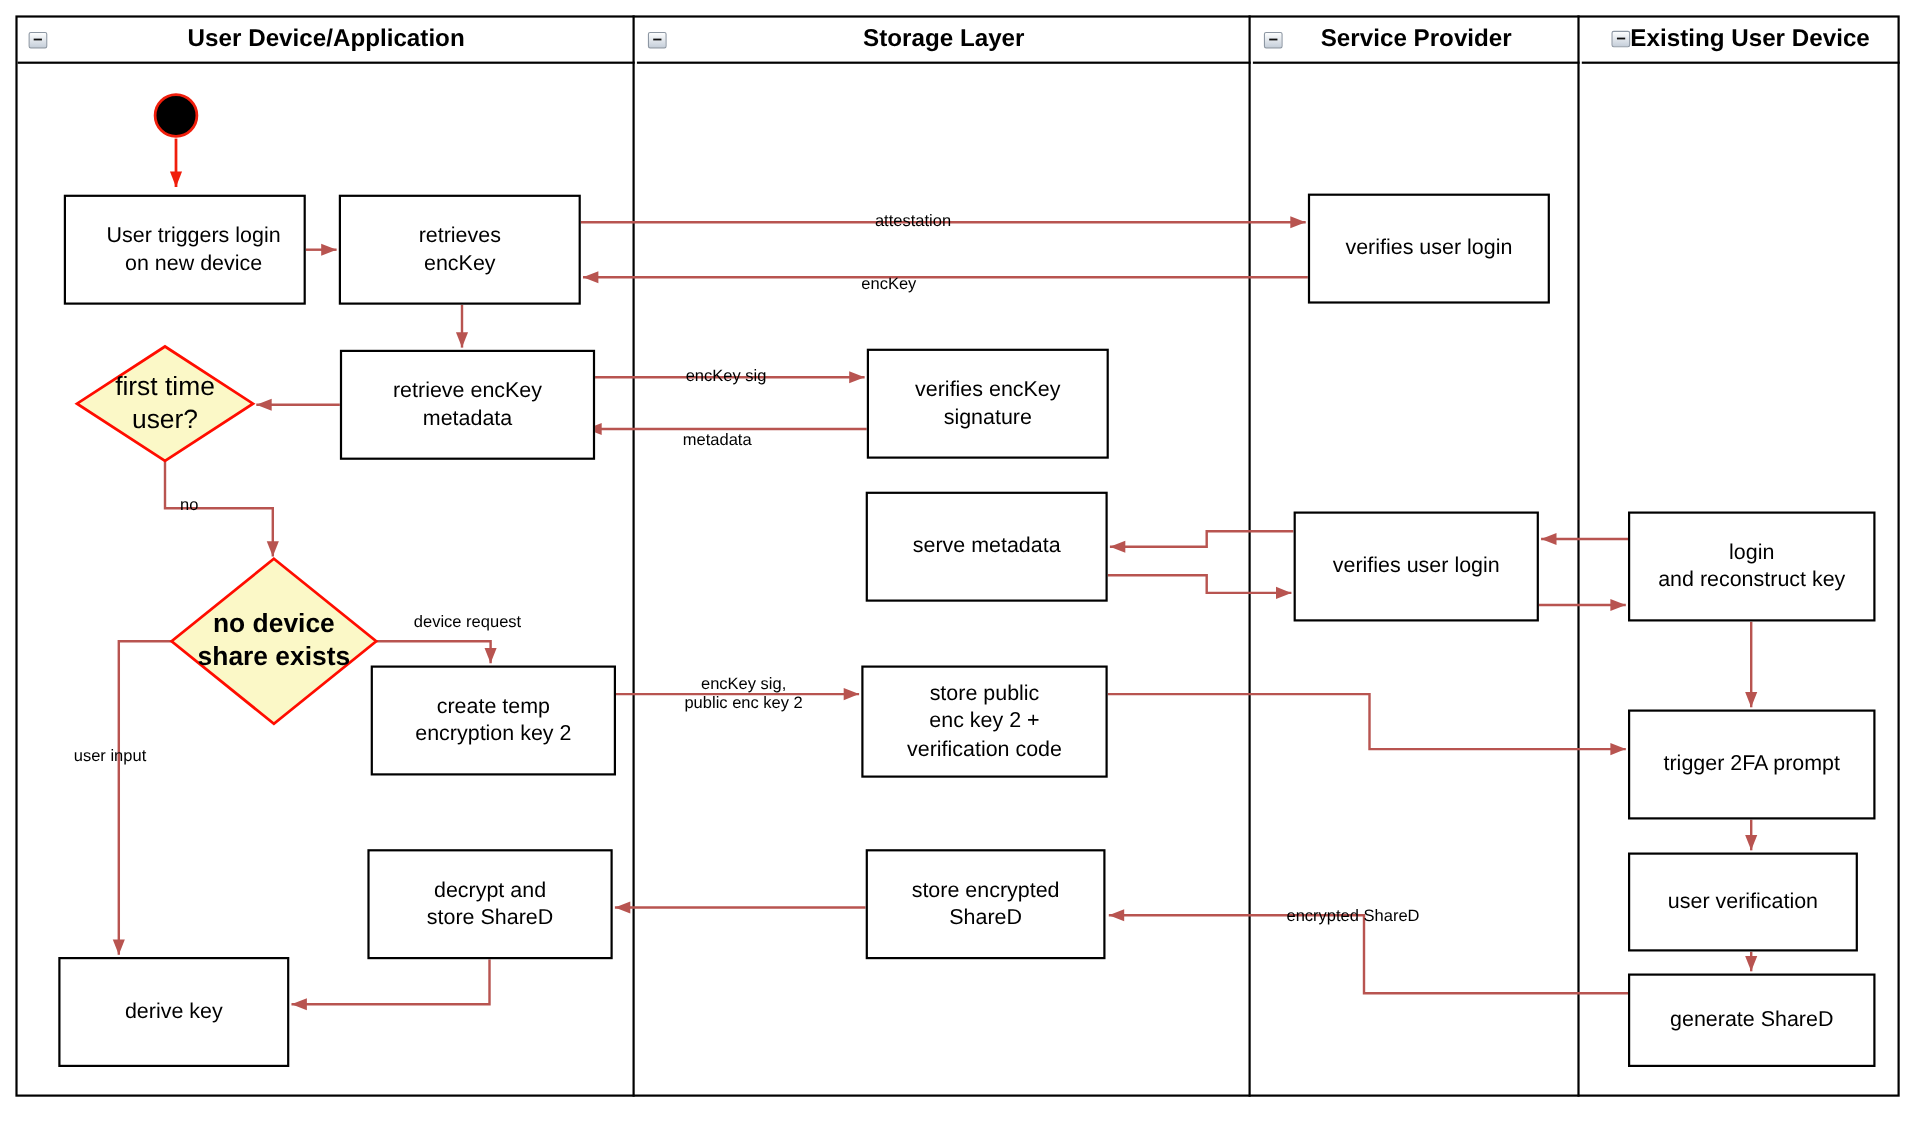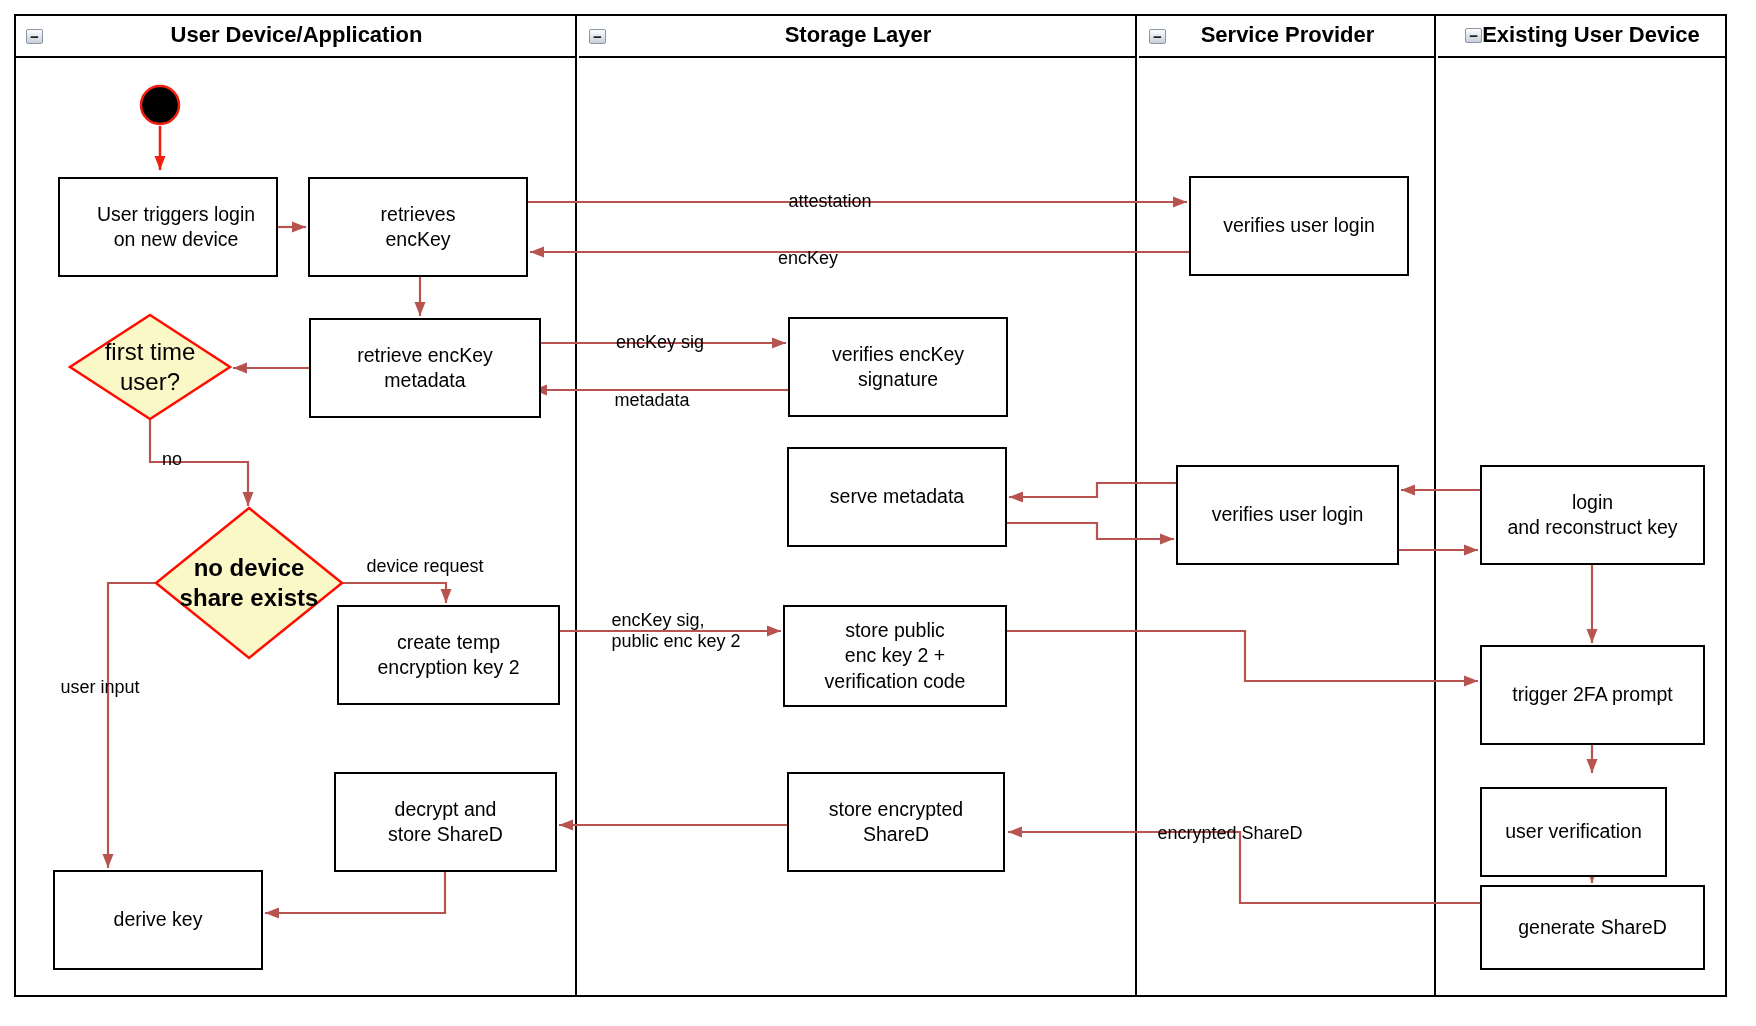--- a/index.html
+++ b/index.html
@@ -11,21 +11,21 @@
                display:flex;align-items:center;justify-content:center;font-weight:bold;font-size:22px;}
   .collapse{width:17px;height:15px;border:1px solid #8d97a3;border-radius:2px;box-sizing:border-box;
             background:linear-gradient(#fdfefe,#c6cfda);display:inline-flex;align-items:center;justify-content:center;
             font-size:15px;font-weight:bold;line-height:1;color:#111;flex:0 0 auto;}
   .collapse-abs{position:absolute;left:10px;top:15px;}
   .node{position:absolute;border:2px solid #000;background:#fff;box-sizing:border-box;
         display:flex;align-items:center;justify-content:center;text-align:center;
         font-size:19.5px;line-height:1.3;white-space:pre-line;z-index:3;}
   .dlabel{position:absolute;transform:translate(-50%,-50%);text-align:center;font-size:24px;line-height:1.25;
           white-space:pre-line;z-index:4;}
-  .elabel{position:absolute;transform:translate(-50%,-50%);font-size:18px;line-height:1.15;
+  .elabel{position:absolute;transform:translate(-50%,-50%);text-align:center;font-size:15px;line-height:1.15;
           white-space:pre-line;z-index:4;}
   svg.wires{position:absolute;left:0;top:0;z-index:2;}
 </style>
 </head>
 <body>
 
 <div class="canvas">
 
   <div class="pool"></div>
   <div class="lane" style="left:14px;width:563px;"></div>
@@ -117,21 +117,21 @@
 verification code</div>
   <div class="node" style="left:787px;top:772px;width:218px;height:100px;">store encrypted
 ShareD</div>
 
   <div class="node" style="left:1189px;top:176px;width:220px;height:100px;">verifies user login</div>
   <div class="node" style="left:1176px;top:465px;width:223px;height:100px;">verifies user login</div>
 
   <div class="node" style="left:1480px;top:465px;width:225px;height:100px;">login
 and reconstruct key</div>
   <div class="node" style="left:1480px;top:645px;width:225px;height:100px;">trigger 2FA prompt</div>
-  <div class="node" style="left:1480px;top:775px;width:187px;height:90px;margin-top:12px;">user verification</div>
+  <div class="node" style="left:1480px;top:775px;width:209px;height:90px;">user verification</div>
   <div class="node" style="left:1480px;top:885px;width:225px;height:85px;">generate ShareD</div>
 
   <div class="elabel" style="left:830px;top:201px;">attestation</div>
   <div class="elabel" style="left:808px;top:258px;">encKey</div>
   <div class="elabel" style="left:660px;top:342px;">encKey sig</div>
   <div class="elabel" style="left:652px;top:400px;">metadata</div>
   <div class="elabel" style="left:172px;top:459px;">no</div>
   <div class="elabel" style="left:425px;top:566px;">device request</div>
   <div class="elabel" style="left:676px;top:631px;">encKey sig,
 public enc key 2</div>

